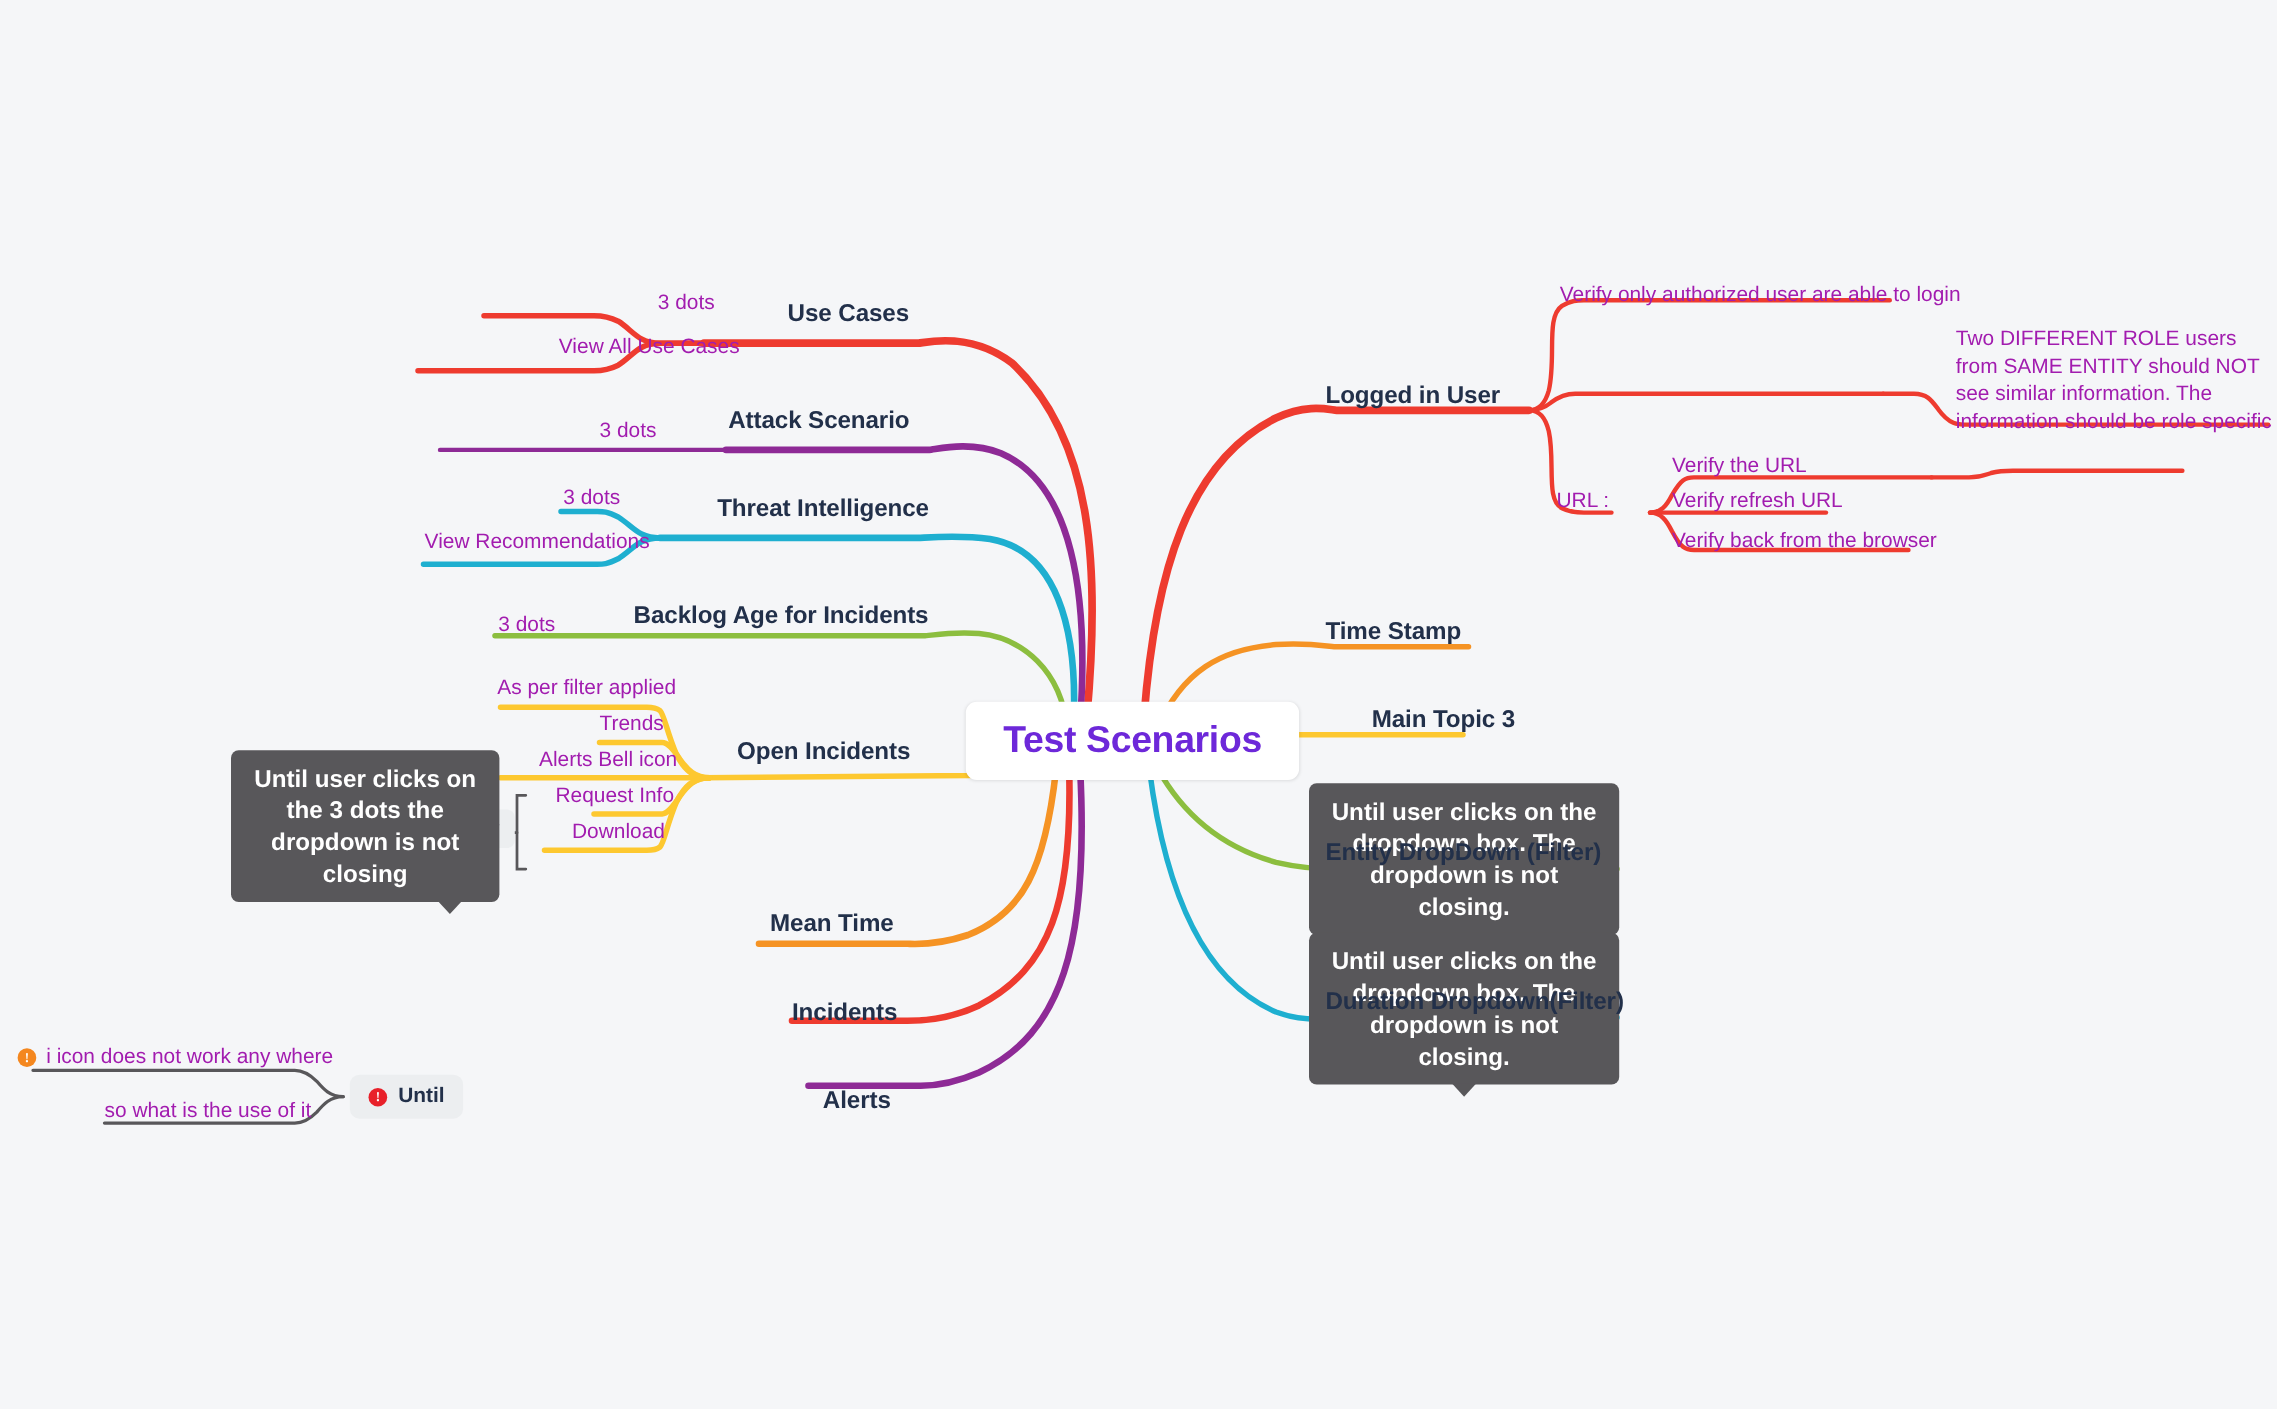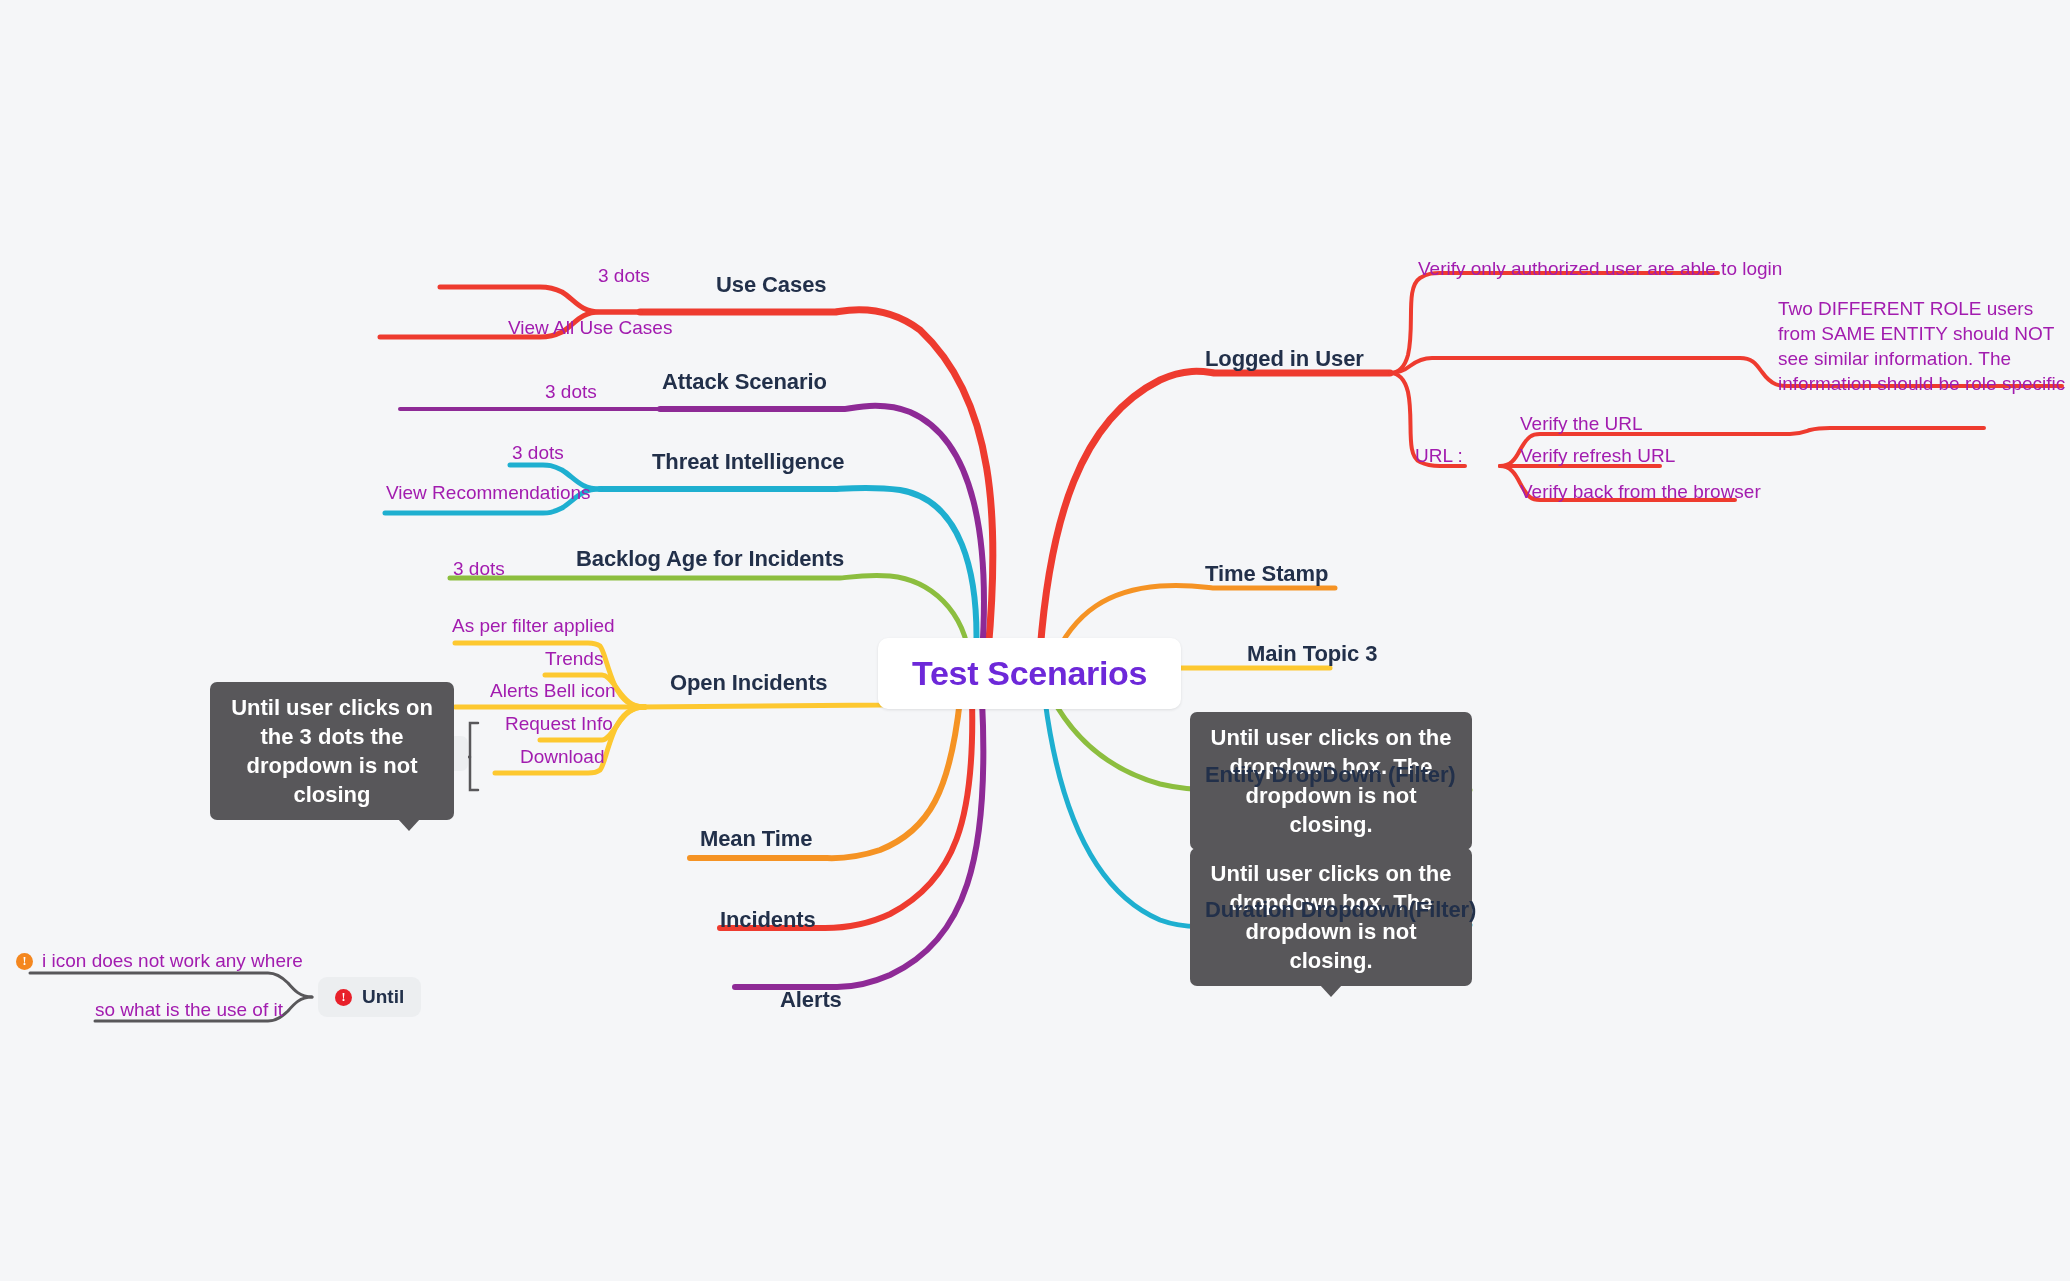--- a/index.html
+++ b/index.html
@@ -208,21 +208,21 @@
 
       <path d="M 312 997 C 300 997 294 990 288 983 C 280 975 274 973 268 973 L 30 973" stroke="#58575a" stroke-width="3"></path>
       <path d="M 312 997 C 300 997 294 1004 288 1011 C 280 1019 274 1021 268 1021 L 95 1021" stroke="#58575a" stroke-width="3"></path>
     </g>
   </svg>
 
   <div class="node root" style="left:878px; top:638px;">Test Scenarios</div>
 
   <div class="node topic" style="left:716px; top:272px;">Use Cases</div>
   <div class="node leaf" style="left:598px; top:265px;">3 dots</div>
-  <div class="node leaf" style="left:508px; top:305px;margin-top:12px;">View All Use Cases</div>
+  <div class="node leaf" style="left:508px; top:305px;">View All Use Cases</div>
 
   <div class="node topic" style="left:662px; top:369px;">Attack Scenario</div>
   <div class="node leaf" style="left:545px; top:381px;">3 dots</div>
 
   <div class="node topic" style="left:634px; top:449px;margin-left:18px;">Threat Intelligence</div>
   <div class="node leaf" style="left:512px; top:442px;">3 dots</div>
   <div class="node leaf" style="left:386px; top:482px;">View Recommendations</div>
 
   <div class="node topic" style="left:576px; top:546px;">Backlog Age for Incidents</div>
   <div class="node leaf" style="left:453px; top:558px;">3 dots</div>
@@ -233,21 +233,21 @@
   <div class="node leaf" style="left:490px; top:680px;">Alerts Bell icon</div>
   <div class="node leaf" style="left:505px; top:713px;">Request Info</div>
   <div class="node leaf" style="left:520px; top:746px;">Download</div>
 
   <div class="node chip" style="left:358px; top:736px;">Summary</div>
 
   <div class="node callout tip-bottom-right" style="left:210px; top:682px; width:212px;">Until user clicks on the 3 dots the dropdown is not closing</div>
 
   <div class="node topic" style="left:700px; top:826px;">Mean Time</div>
   <div class="node topic" style="left:720px; top:907px;">Incidents</div>
-  <div class="node topic" style="left:748px; top:987px;margin-left:32px;">Alerts</div>
+  <div class="node topic" style="left:748px; top:987px;">Alerts</div>
 
   <div class="node topic" style="left:1205px; top:346px;">Logged in User</div>
 
   <div class="node leaf" style="left:1418px; top:258px;">Verify only authorized user are able to login</div>
 
 
   <div class="node leaf multiline" style="left:1778px; top:296px; width:290px;">Two DIFFERENT ROLE users from SAME  ENTITY should NOT see similar information. The information should be role specific</div>
 
   <div class="node leaf" style="left:1415px; top:445px;">URL :</div>
 

